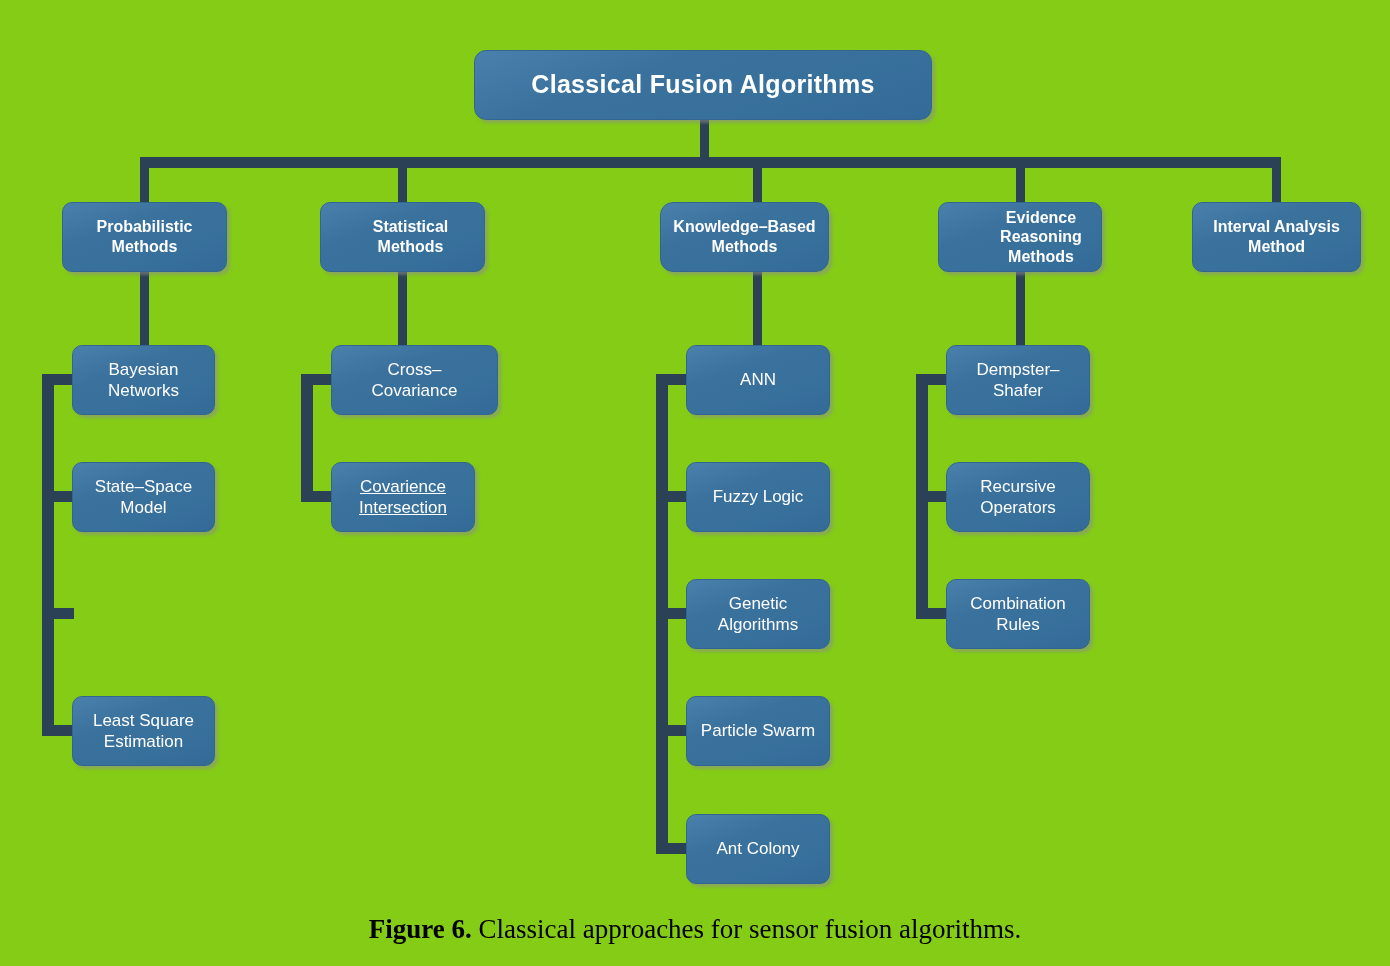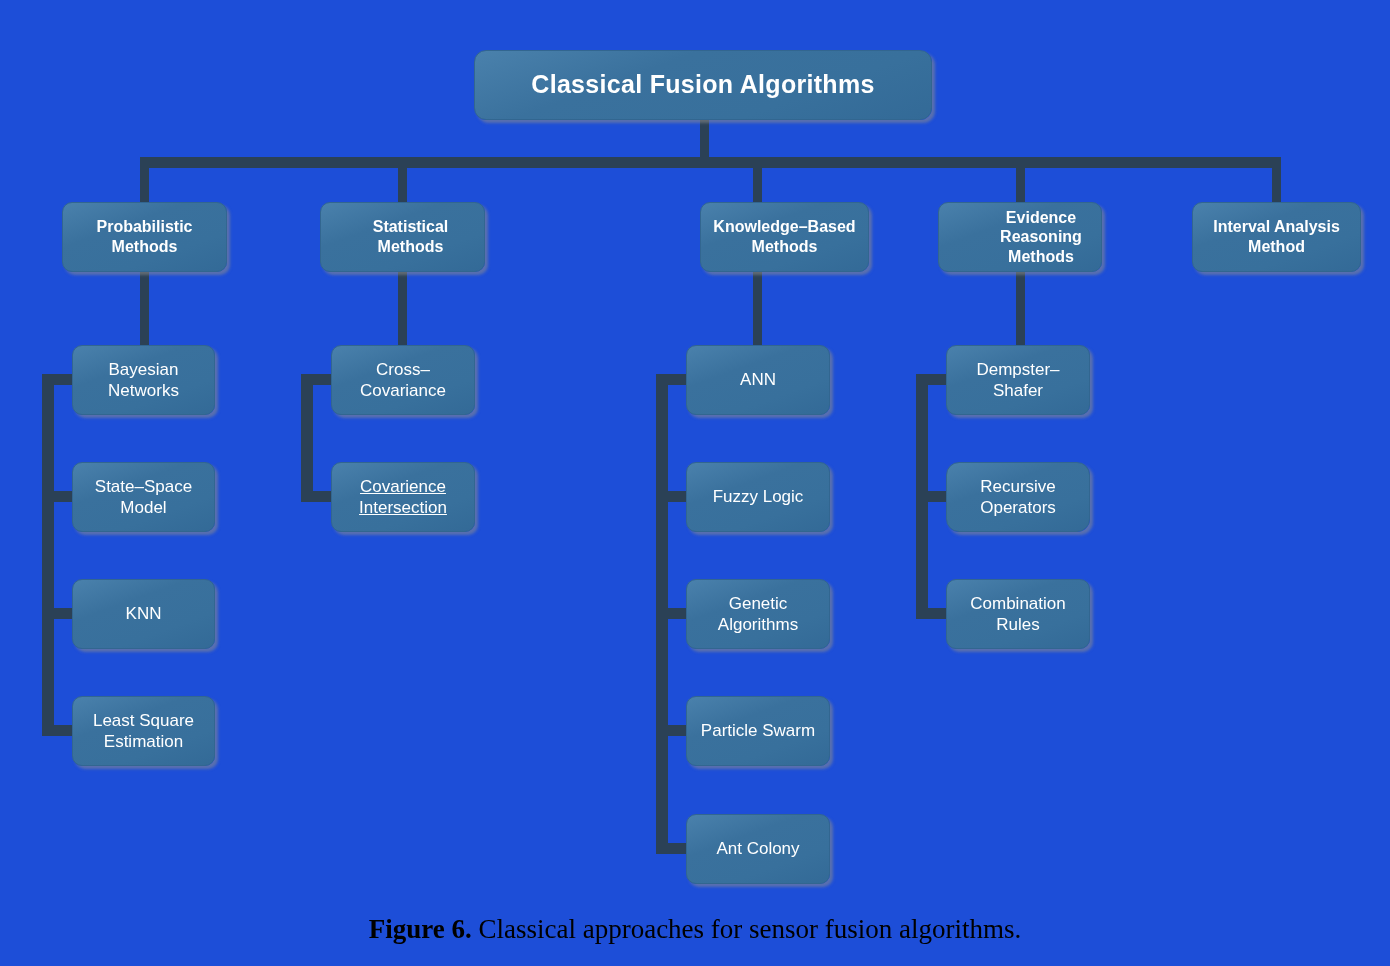--- a/index.html
+++ b/index.html
@@ -4,21 +4,21 @@
 <style>
   html, body {
     margin: 0;
     padding: 0;
     background: #ffffff;
   }
   .stage {
     position: relative;
     width: 1390px;
     height: 966px;
-    background: #1d4ed8;
+    background: #84cc16;
     font-family: "Liberation Sans", sans-serif;
     overflow: hidden;
   }
   
   .node {
     position: absolute;
     display: flex;
     align-items: center;
     justify-content: center;
     text-align: center;
@@ -104,37 +104,36 @@
   <div class="conn" style="left:916px; top:374px; width:32px; height:11px;"></div>
   <div class="conn" style="left:916px; top:491px; width:32px; height:11px;"></div>
   <div class="conn" style="left:916px; top:608px; width:32px; height:11px;"></div>
 
   <div class="node node-root">Classical Fusion Algorithms</div>
 
   <div class="node node-branch" style="left:62px; width:165px;">Probabilistic
 Methods</div>
   <div class="node node-branch" style="left:320px; width:165px;padding-left:16px;">Statistical
 Methods</div>
-  <div class="node node-branch" style="left:700px; width:169px;">Knowledge–Based
+  <div class="node node-branch" style="left:660px; width:169px;border-radius:13px;">Knowledge–Based
 Methods</div>
   <div class="node node-branch" style="left:938px; width:164px;padding-left:42px;">Evidence
 Reasoning
 Methods</div>
   <div class="node node-branch" style="left:1192px; width:169px;">Interval Analysis
 Method</div>
 
   <div class="node node-leaf" style="left:72px; top:345px;">Bayesian
 Networks</div>
   <div class="node node-leaf" style="left:72px; top:462px;">State–Space
 Model</div>
-  <div class="node node-leaf" style="left:72px; top:579px;">KNN</div>
   <div class="node node-leaf" style="left:72px; top:696px;">Least Square
 Estimation</div>
 
-  <div class="node node-leaf" style="left:331px; top:345px; width:144px;">Cross–
+  <div class="node node-leaf" style="left:331px; top:345px; width:167px;">Cross–
 Covariance</div>
   <div class="node node-leaf" style="left:331px; top:462px; width:144px;text-decoration:underline;">Covarience
 Intersection</div>
 
   <div class="node node-leaf" style="left:686px; top:345px; width:144px;">ANN</div>
   <div class="node node-leaf" style="left:686px; top:462px; width:144px;">Fuzzy Logic</div>
   <div class="node node-leaf" style="left:686px; top:579px; width:144px;">Genetic
 Algorithms</div>
   <div class="node node-leaf" style="left:686px; top:696px; width:144px;">Particle Swarm</div>
   <div class="node node-leaf" style="left:686px; top:814px; width:144px;">Ant Colony</div>

